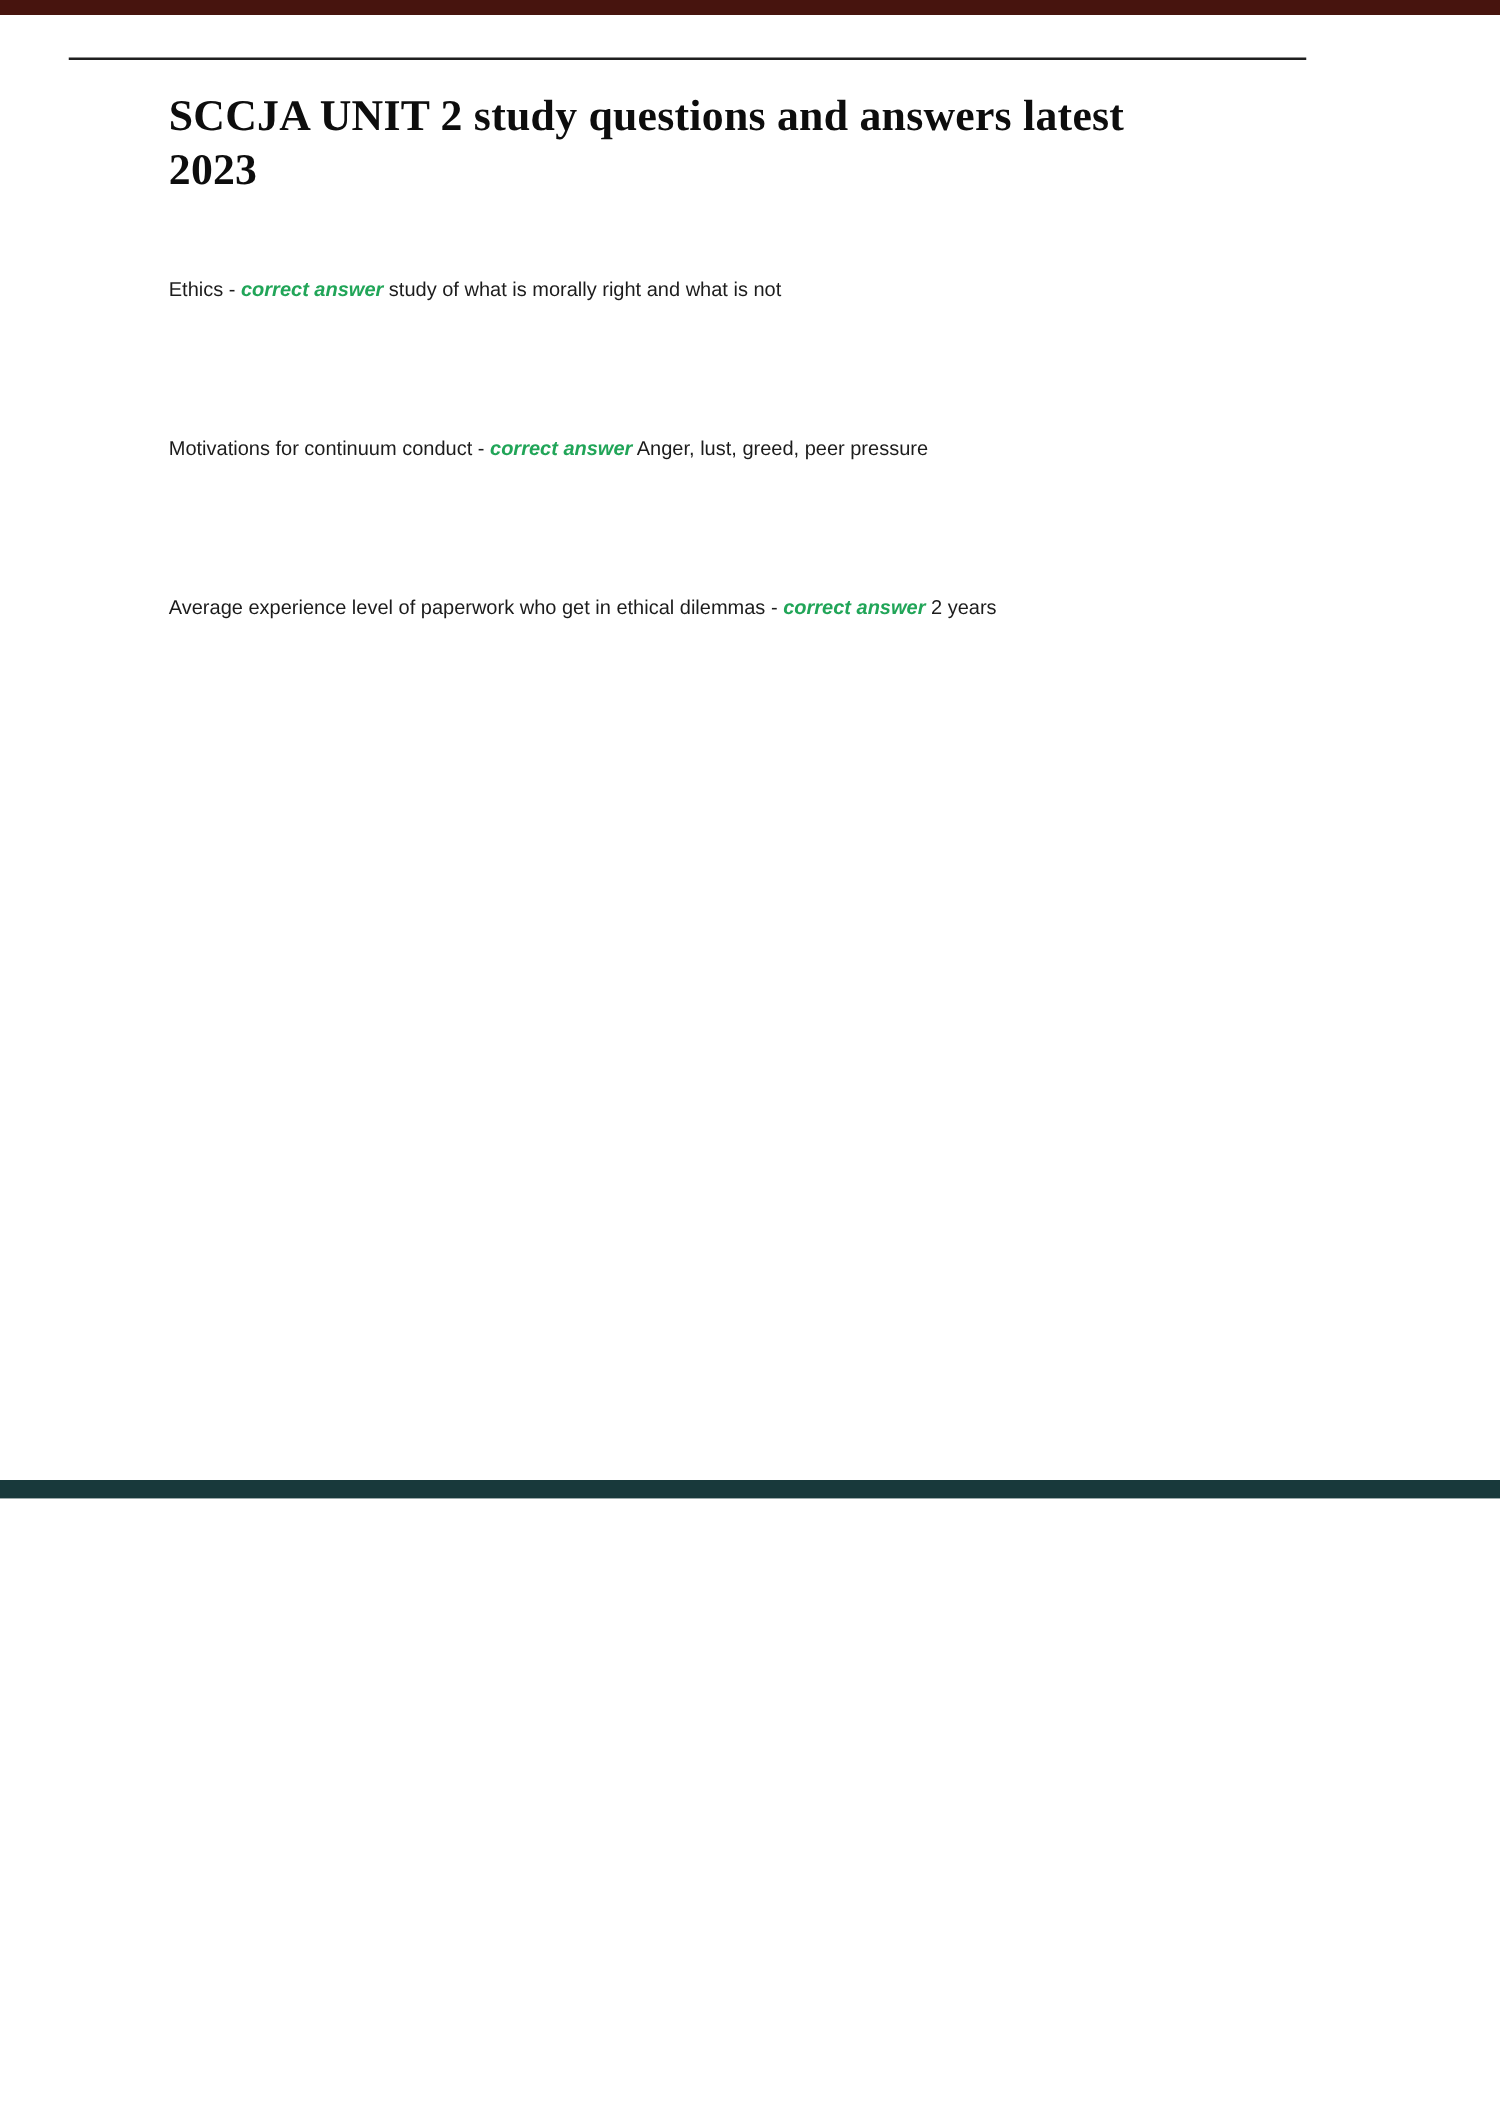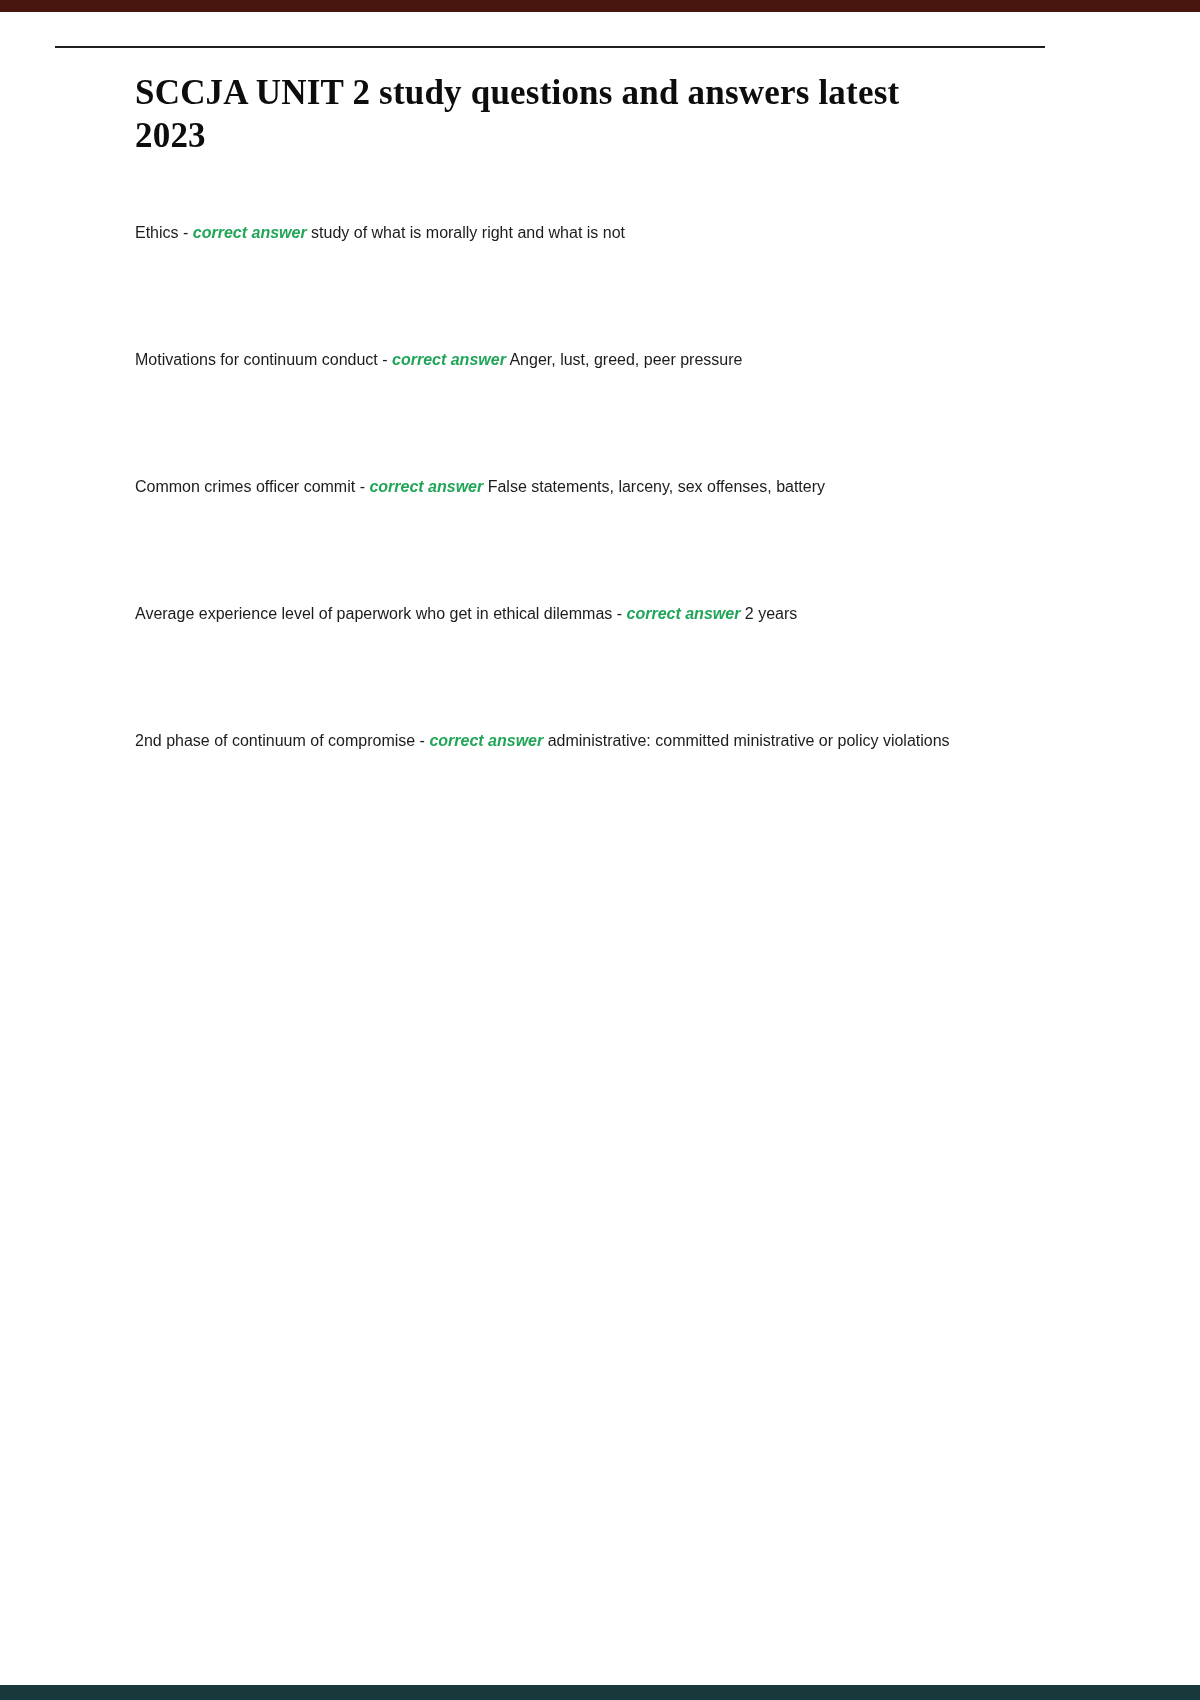--- a/index.html
+++ b/index.html
@@ -3,21 +3,21 @@
 <meta charset="utf-8">
 <style>
   html, body {
     margin: 0;
     padding: 0;
     background: #ffffff;
   }
   .page {
     position: relative;
     width: 1200px;
-    height: 1700px;
+    height: 1199px;
     margin: 0 auto;
     background: #ffffff;
     overflow: hidden;
     font-family: "Liberation Sans", sans-serif;
   }
   .top-bar {
     position: absolute;
     top: 0; left: 0; right: 0;
     height: 12px;
     background: #47140e;
@@ -74,29 +74,23 @@
 
   <div class="qa-list">
   <p class="qa-item">
     <span class="question">Ethics - </span><span class="marker" style="color: rgb(33, 165, 88);">correct answer</span><span class="answer"> study of what is morally right and what is not</span>
   </p>
 
   <p class="qa-item">
     <span class="question">Motivations for continuum conduct - </span><span class="marker" style="color: rgb(33, 165, 88);">correct answer</span><span class="answer"> Anger, lust, greed, peer pressure</span>
   </p>
 
-  <p class="qa-item">
-    <span class="question">Common crimes officer commit - </span><span class="marker" style="color: rgb(33, 165, 88);">correct answer</span><span class="answer"> False statements, larceny, sex offenses, battery</span>
-  </p>
 
   <p class="qa-item">
     <span class="question">Average experience level of paperwork who get in ethical dilemmas - </span><span class="marker" style="color: rgb(33, 165, 88);">correct answer</span><span class="answer"> 2 years</span>
   </p>
 
 
 
-  <p class="qa-item">
-    <span class="question">2nd phase of continuum of compromise - </span><span class="marker" style="color: rgb(33, 165, 88);">correct answer</span><span class="answer"> administrative: committed ministrative or policy violations</span>
-  </p>
 </div>
 
   <div class="bottom-bar" style="background: rgb(24, 57, 59);"></div>
 </div>
 
 </body></html>

